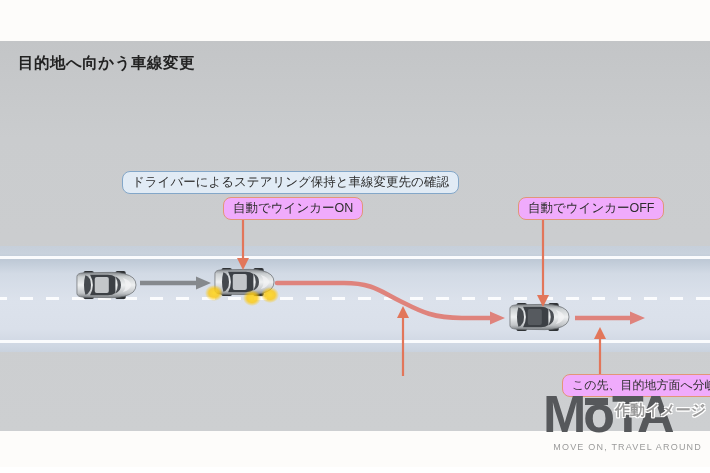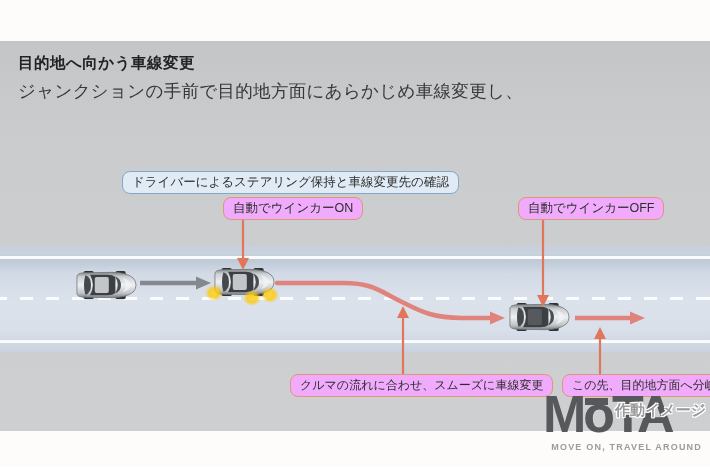--- a/index.html
+++ b/index.html
@@ -80,33 +80,32 @@
   .logo .lo::before{
     content:"";position:absolute;left:2px;right:4px;top:10px;height:7px;background:#56585b;
   }
   .watermark{
     position:absolute;left:615px;top:401px;z-index:8;white-space:nowrap;
     font-size:15px;color:#9a9a9a;font-weight:bold;
     text-shadow:-1px -1px 0 #fff,1px -1px 0 #fff,-1px 1px 0 #fff,1px 1px 0 #fff,0 1px 0 #fff,0 -1px 0 #fff;
   }
   .tagline{
     position:absolute;right:8px;top:442px;z-index:7;white-space:nowrap;
-    font-size:9px;font-weight:bold;color:#9b9b9b;letter-spacing:1.2px;
+    font-size:9px;font-weight:normal;color:#9b9b9b;letter-spacing:1.2px;
   }
 </style>
 </head>
 <body>
 
 <div id="stage">
 
   <div class="panel"></div>
 
   <div class="title">目的地へ向かう車線変更</div>
   <div class="desc">
-    <div>ジャンクションの手前で目的地方面にあらかじめ車線変更し、</div>
   </div>
 
   <div class="road">
     <div class="road-line top"></div>
     <div class="lane-dash"></div>
     <div class="road-line bottom"></div>
   </div>
 
   <svg width="0" height="0" style="position:absolute" aria-hidden="true">
     <defs>
@@ -164,20 +163,19 @@
     <line x1="403" y1="317" x2="403" y2="376" stroke="#e2765a" stroke-width="2.2"></line>
     <polygon points="397,318 409,318 403,306" fill="#e2765a"></polygon>
 
     <line x1="600" y1="338" x2="600" y2="376" stroke="#e2765a" stroke-width="2.2"></line>
     <polygon points="594,339 606,339 600,327" fill="#e2765a"></polygon>
   </svg>
 
   <div class="callout blue co-steering">ドライバーによるステアリング保持と車線変更先の確認</div>
   <div class="callout orange co-on">自動でウインカーON</div>
   <div class="callout orange co-off">自動でウインカーOFF</div>
-  <div class="callout orange co-flow">クルマの流れに合わせ、スムーズに車線変更</div>
   <div class="callout orange co-branch">この先、目的地方面へ分岐</div>
 
   <div class="logo"><span>M</span><span class="lo">o</span><span>TA</span></div>
   <div class="watermark">作動イメージ</div>
   <div class="tagline">MOVE ON, TRAVEL AROUND</div>
 
 </div>
 
 </body></html>

